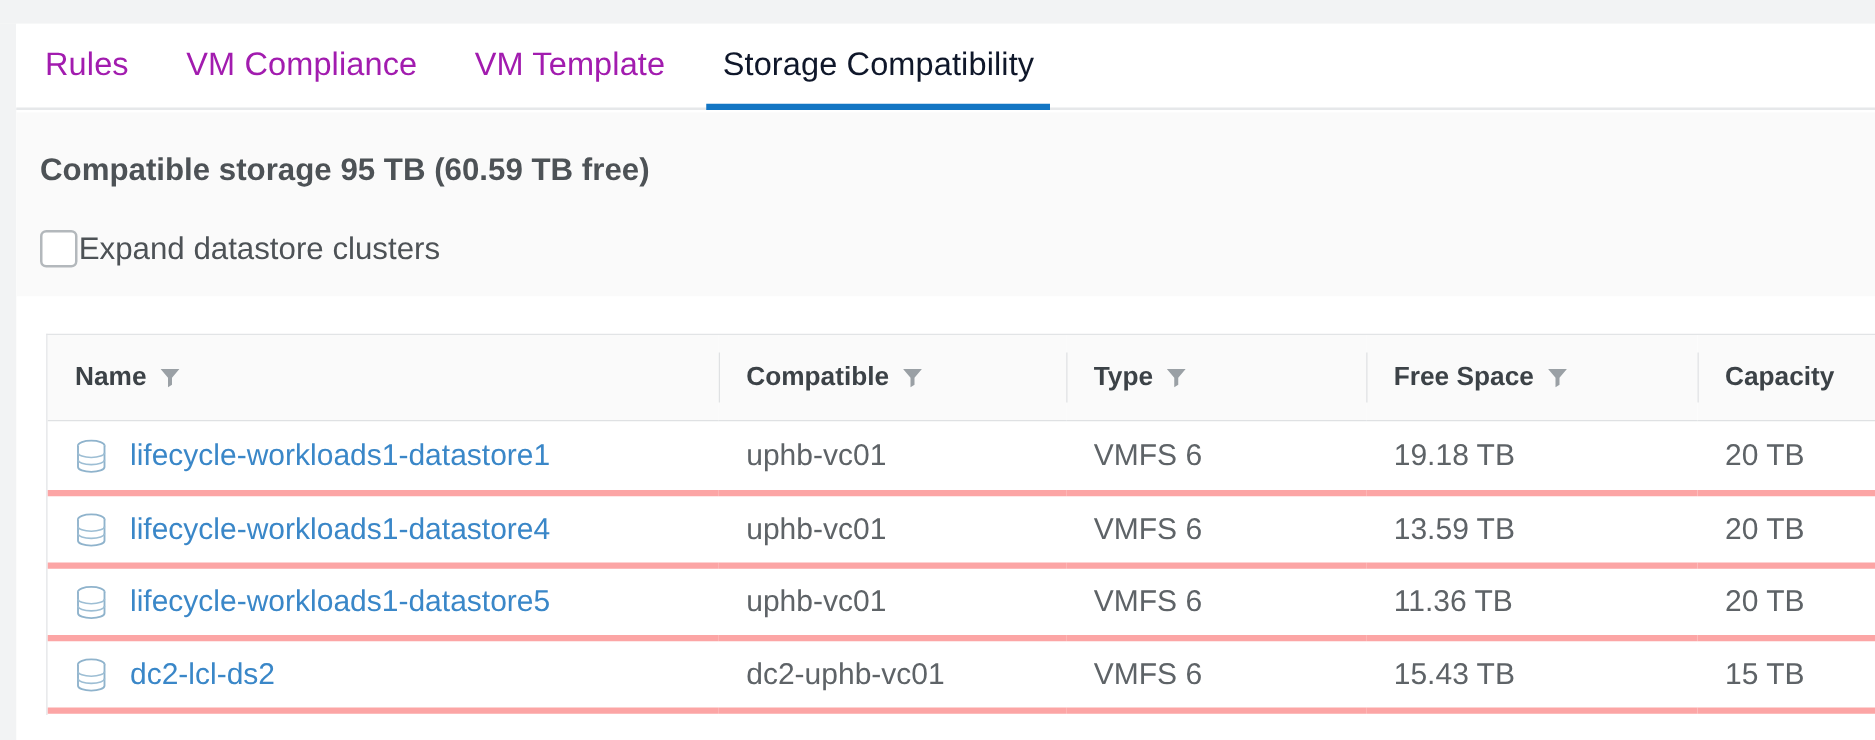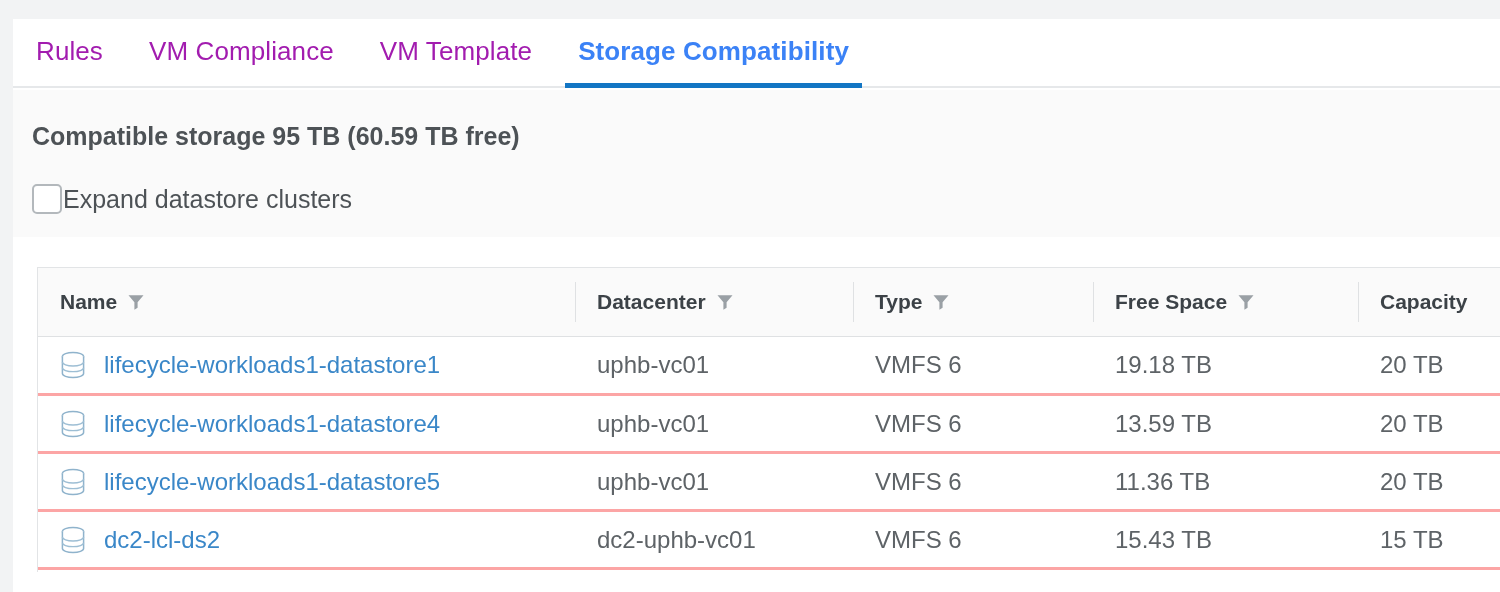--- a/index.html
+++ b/index.html
@@ -63,22 +63,22 @@
     height: 100%;
     padding: 0 23px;
     font-size: 26px;
     color: #a21caf;
     letter-spacing: 0.1px;
     white-space: nowrap;
     cursor: pointer;
     box-sizing: border-box;
   }
   .tab.active {
-    color: #3b82f6;
-    font-weight: 700;
+    color: #0f172a;
+    font-weight: 400;
   }
   .tab.active::after {
     content: "";
     position: absolute;
     left: 10px;
     right: 10px;
     bottom: -2px;
     height: 5px;
     background: var(--accent, #1376c4);
   }
@@ -178,21 +178,21 @@
     height: 18px;
     flex: none;
     margin-left: 10px;
     cursor: pointer;
   }
   .filter-icon svg { display: block; }
 
   table.grid tbody td {
     height: 58px;
     padding: 0 22px;
-    border-bottom: 3px solid #fca5a5;
+    border-bottom: 5px solid #fca5a5;
     font-size: 24px;
     color: #5e6367;
     vertical-align: middle;
     white-space: nowrap;
     overflow: hidden;
     background: #ffffff;
     box-sizing: border-box;
   }
   .name-cell { display: flex; align-items: center; }
   .ds-icon {
@@ -268,21 +268,21 @@
                 <span class="th-label">Name</span>
                 <span class="filter-icon">
                   <svg viewBox="0 0 18 18" width="18" height="18" aria-hidden="true">
                     <path d="M1.5 2.2h15L10.6 9.2v5.6l-3.2 2v-7.6z" fill="#9aa0a5"></path>
                   </svg>
                 </span>
               </div>
             </th>
             <th class="col-div">
               <div class="th-inner">
-                <span class="th-label">Datacenter</span>
+                <span class="th-label">Compatible</span>
                 <span class="filter-icon">
                   <svg viewBox="0 0 18 18" width="18" height="18" aria-hidden="true">
                     <path d="M1.5 2.2h15L10.6 9.2v5.6l-3.2 2v-7.6z" fill="#9aa0a5"></path>
                   </svg>
                 </span>
               </div>
             </th>
             <th class="col-div">
               <div class="th-inner">
                 <span class="th-label">Type</span>

